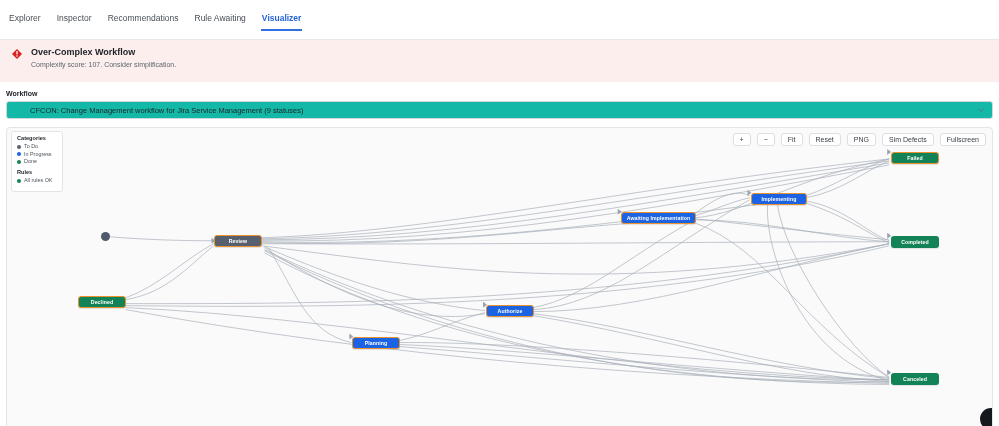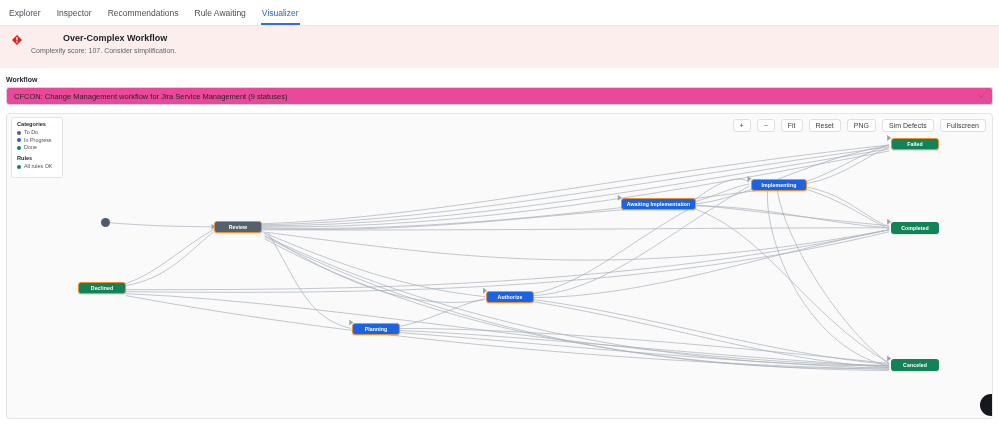--- a/index.html
+++ b/index.html
@@ -8,40 +8,41 @@
     width: 999px; height: 426px;
     overflow: hidden;
     background: #ffffff;
     font-family: "Liberation Sans", sans-serif;
     color: #1f2328;
   }
 
   
   .tabbar {
     display: flex;
-    align-items: flex-end;
+    align-items: flex-start;
     gap: 14px;
     height: 26px;
     padding: 0 8px;
     border-bottom: 1px solid #e6e8eb;
     background: #fff;
+    margin-top: 14px;
   }
   .tab {
     font-size: 8.5px;
     line-height: 1;
     padding: 0 1px 6px 1px;
     color: #4a5056;
     cursor: pointer;
     border-bottom: 2px solid transparent;
     white-space: nowrap;
   }
   .tab.active {
     color: #2563d9;
     border-bottom-color: #2f6fe0;
-    font-weight: 400;
+    font-weight: 700;
   }
 
   
   .alert {
     display: flex;
     align-items: flex-start;
     gap: 9px;
     background: #fdeeee;
     padding: 8px 10px 10px 12px;
     height: 42px;
@@ -51,21 +52,20 @@
     margin-top: 1px;
     flex: 0 0 auto;
     display: block;
   }
   .alert-body { display: flex; flex-direction: column; gap: 4px; }
   .alert-title {
     font-size: 9px;
     font-weight: bold;
     color: #1b1f24;
     line-height: 1;
-    margin-left: 32px;
   }
   .alert-sub {
     font-size: 7px;
     color: #5d656d;
     line-height: 1;
   }
 
   
   .field-wrap { padding: 8px 6px 6px 6px; background: #fff; }
   .field-label {
@@ -73,24 +73,24 @@
     font-weight: bold;
     color: #22262b;
     margin-bottom: 4px;
     display: block;
   }
   .select-box {
     position: relative;
     height: 18px;
     border: 1px solid #d3d7dc;
     border-radius: 3px;
-    background: #ec4899;
+    background: #14b8a6;
     display: flex;
     align-items: center;
-    padding: 0 20px 0 7px;
+    padding: 0 20px 0 23px;
     cursor: pointer;
   }
   .select-value {
     font-size: 7.5px;
     color: #1f2328;
     white-space: nowrap;
     overflow: hidden;
     text-overflow: ellipsis;
   }
   .chev {

